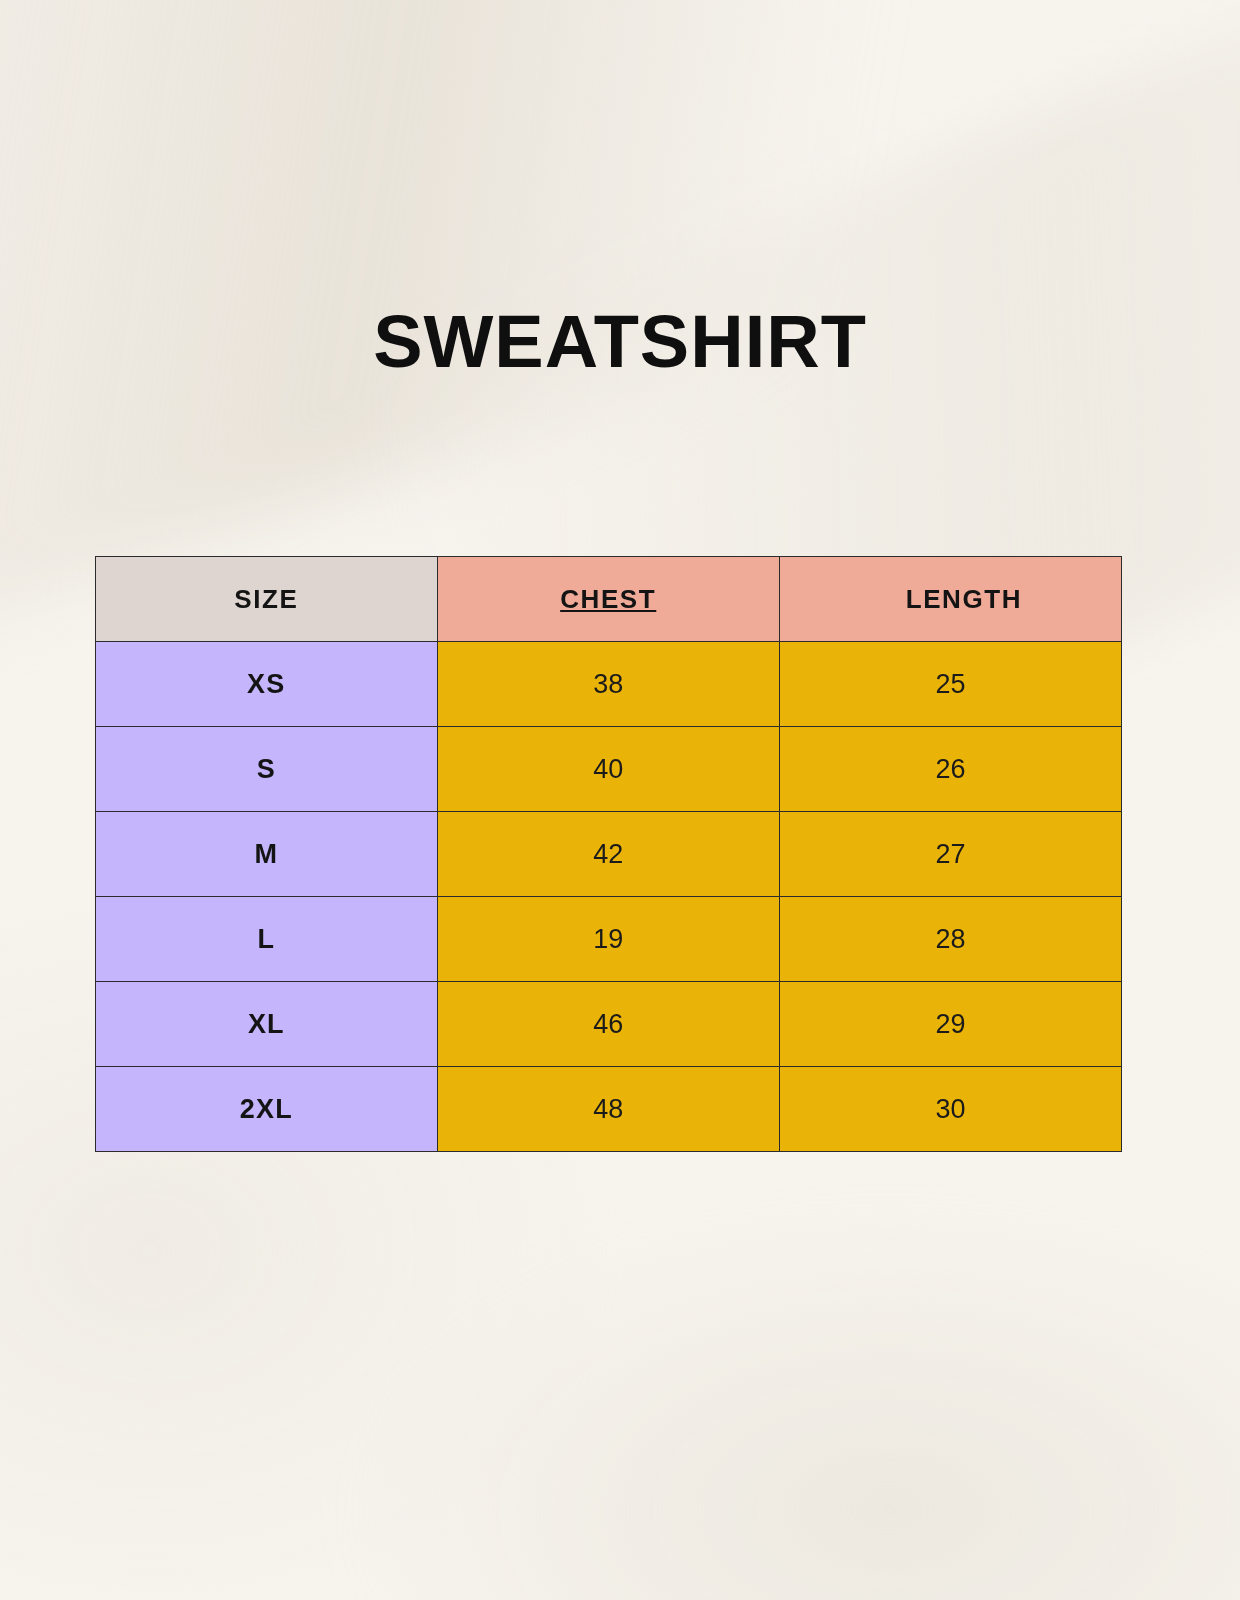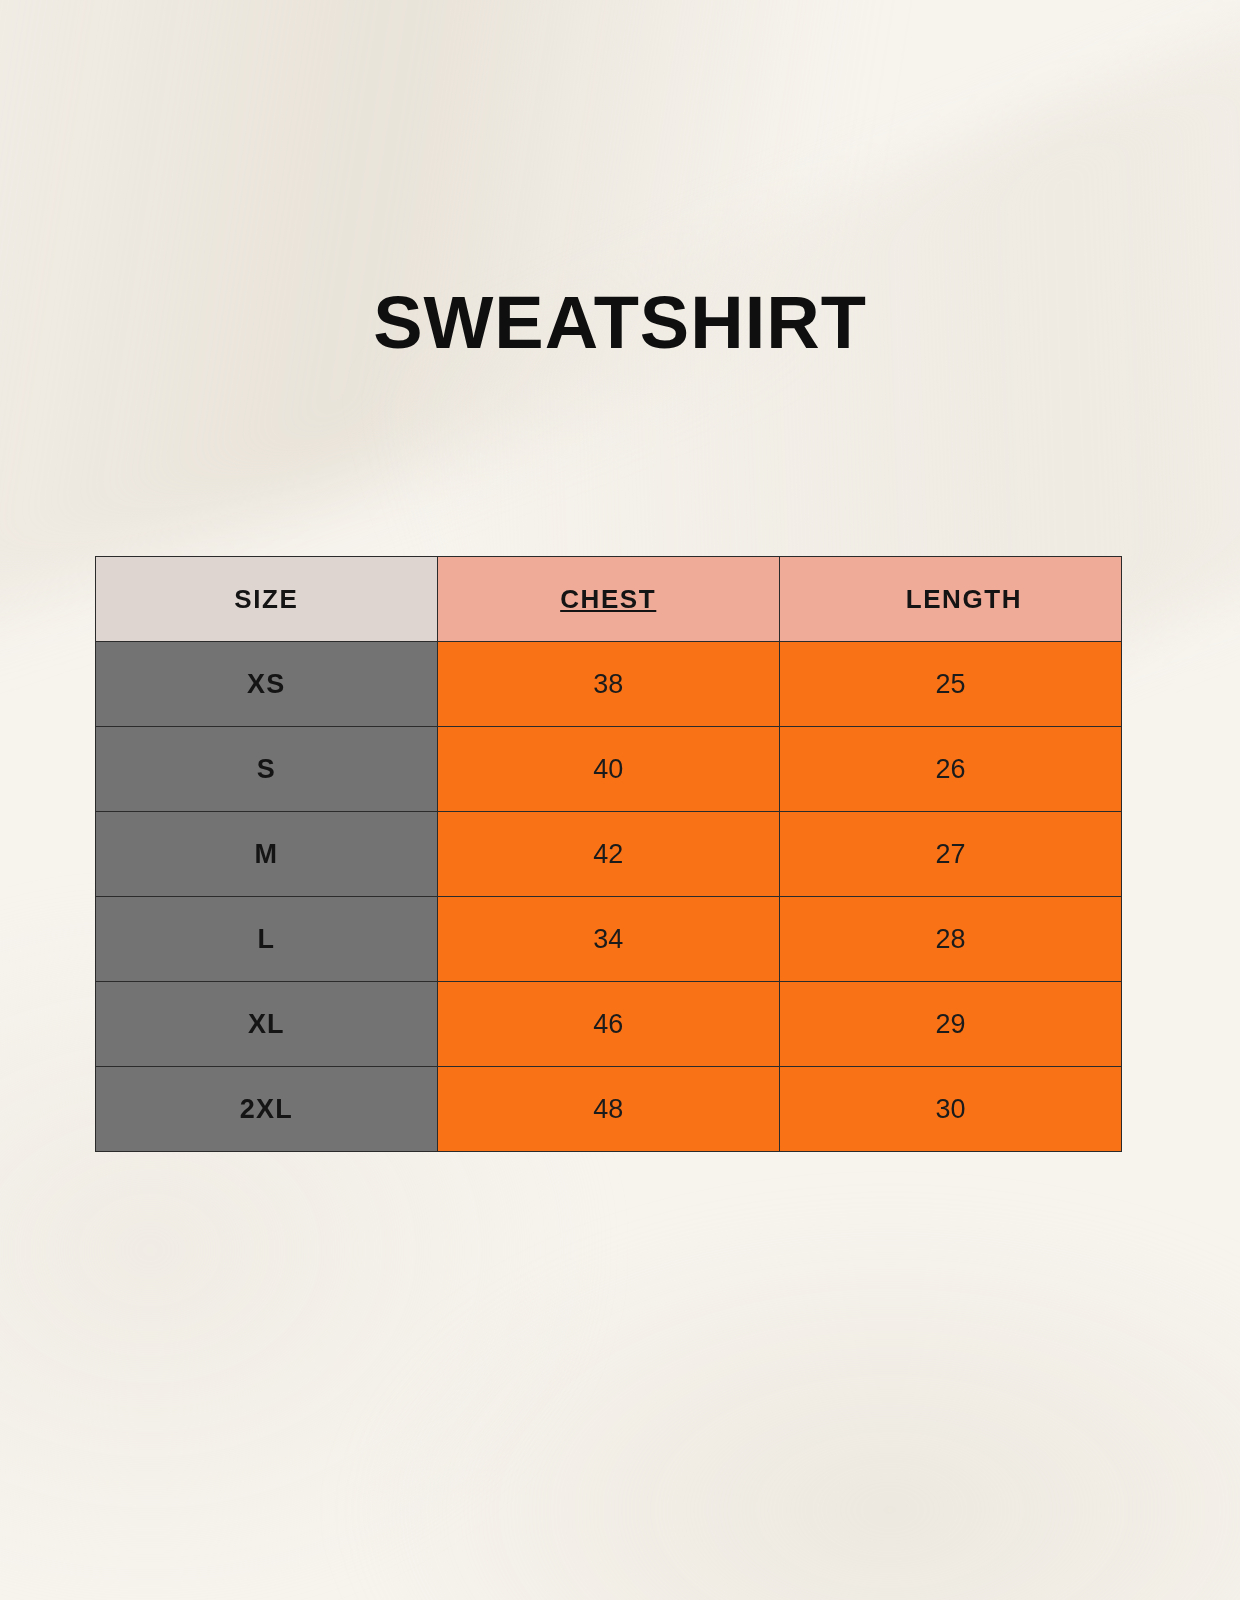--- a/index.html
+++ b/index.html
@@ -62,21 +62,21 @@
 
   .page {
     position: relative;
     width: 1240px;
     height: 1600px;
     box-sizing: border-box;
   }
 
   .title {
     position: absolute;
-    top: 286px;
+    top: 305px;
     left: 0;
     width: 100%;
     text-align: center;
     font-size: 74px;
     font-weight: 700;
     letter-spacing: 1px;
     color: #0f0f0f;
     line-height: 1;
   }
 
@@ -130,28 +130,28 @@
     font-weight: 700;
     letter-spacing: 1.6px;
     color: #141414;
     height: 86px;
   }
   th.h-size { background: #ded4d0; }
   th.h-chest { background: #efab98; text-decoration: underline; }
   th.h-length { background: #efab98; padding-left: 28px; }
 
   tbody td.size-cell {
-    background: #737373;
+    background: #c4b5fd;
     font-size: 27px;
     font-weight: 700;
     letter-spacing: 1.2px;
     color: #141414;
   }
   tbody td.val-cell {
-    background: #f97316;
+    background: #eab308;
     font-size: 27px;
     font-weight: 400;
     color: #1b1b1b;
   }
 
   .footnote {
     position: absolute;
     top: 1240px;
     left: 95px;
     width: 1027px;
@@ -202,21 +202,21 @@
           <td class="val-cell">40</td>
           <td class="val-cell">26</td>
         </tr>
         <tr>
           <td class="size-cell">M</td>
           <td class="val-cell">42</td>
           <td class="val-cell">27</td>
         </tr>
         <tr>
           <td class="size-cell">L</td>
-          <td class="val-cell">34</td>
+          <td class="val-cell">19</td>
           <td class="val-cell">28</td>
         </tr>
         <tr>
           <td class="size-cell">XL</td>
           <td class="val-cell">46</td>
           <td class="val-cell">29</td>
         </tr>
         <tr>
           <td class="size-cell">2XL</td>
           <td class="val-cell">48</td>

